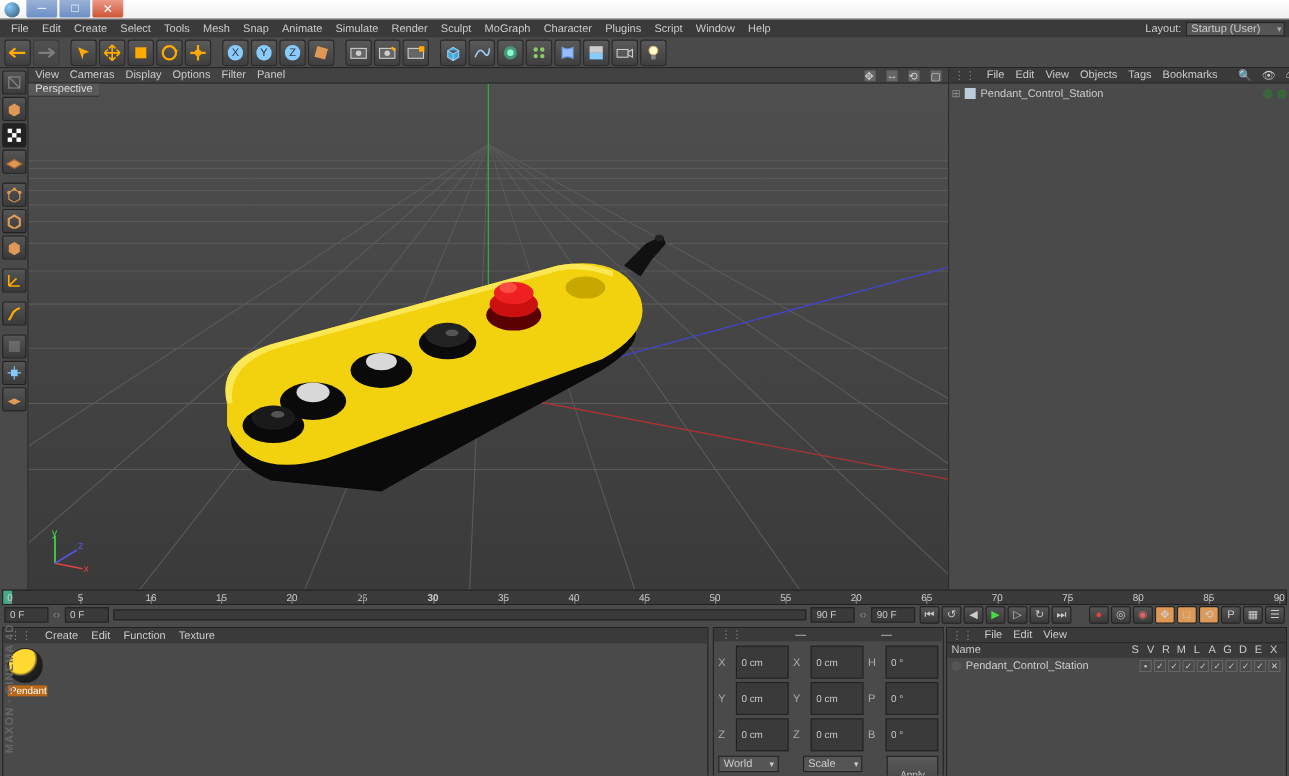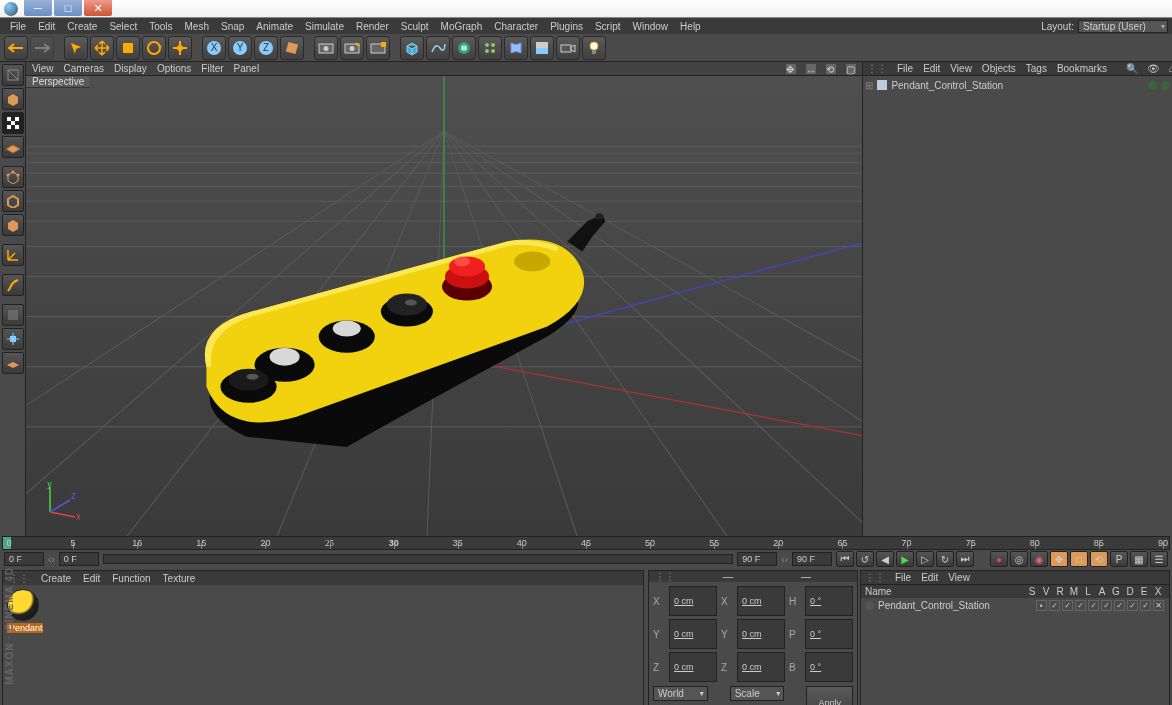--- a/index.html
+++ b/index.html
@@ -61,21 +61,21 @@
 .bottomrow { display:flex; height:148px; }
 .matpanel { flex:1; background:#4a4a4a; border:1px solid #222; margin:2px; display:flex; flex-direction:column; }
 .panelmenubar { height:14px; background:#3a3a3a; display:flex; align-items:center; padding:0 6px; gap:12px; font-size:10px; color:#ccc; }
 .matarea { flex:1; padding:4px; position:relative; }
 .matball { width:32px; height:32px; border-radius:50%; background:radial-gradient(circle at 35% 30%, #ffd832 45%, #222 55%, #111); border:1px solid #222; }
 .matlabel { font-size:9px; color:#fff; background:#b86818; padding:0 2px; margin-top:2px; width:36px; text-align:center; overflow:hidden; }
 
 .coordpanel { width:210px; background:#4a4a4a; border:1px solid #222; margin:2px; display:flex; flex-direction:column; }
 .coordpanel .panelmenubar { gap:28px; justify-content:flex-start; }
 .coordgrid { padding:4px; display:grid; grid-template-columns:12px 1fr 12px 1fr 12px 1fr; gap:3px 4px; font-size:9px; color:#aaa; align-items:center; }
-.coordgrid input { height:13px; background:#3a3a3a; border:1px solid #222; color:#ccc; font-size:9px; padding:14px 4px; width:100%;text-decoration:underline; }
+.coordgrid input { height:13px; background:#3a3a3a; border:1px solid #222; color:#ccc; font-size:9px; padding:14px 4px; width:100%; }
 .coordrow2 { padding:0 4px 4px 4px; display:flex; gap:22px; }
 .coordrow2 .sel { flex:1; height:15px; background:#555; border:1px solid #222; font-size:9px; color:#ccc; display:flex; align-items:center; padding:0 4px; position:relative; }
 .coordrow2 .sel::after { content:"▾"; position:absolute; right:3px; font-size:8px; }
 .coordrow2 .apply { flex:1; height:33px; background:linear-gradient(#5a5a5a,#404040); border:1px solid #222; font-size:9px; color:#ccc; display:flex; align-items:center; justify-content:center; }
 
 .attrpanel { width:310px; background:#4a4a4a; border:1px solid #222; margin:2px 2px 2px 0; display:flex; flex-direction:column; }
 .attrcols { height:13px; background:#3a3a3a; display:flex; align-items:center; font-size:9px; color:#ccc; padding:0 4px; }
 .attrcols .colname { flex:1; }
 .attrcols .c { width:14px; text-align:center; }
 .attrrow { display:flex; align-items:center; height:14px; padding:0 4px; font-size:9px; }

